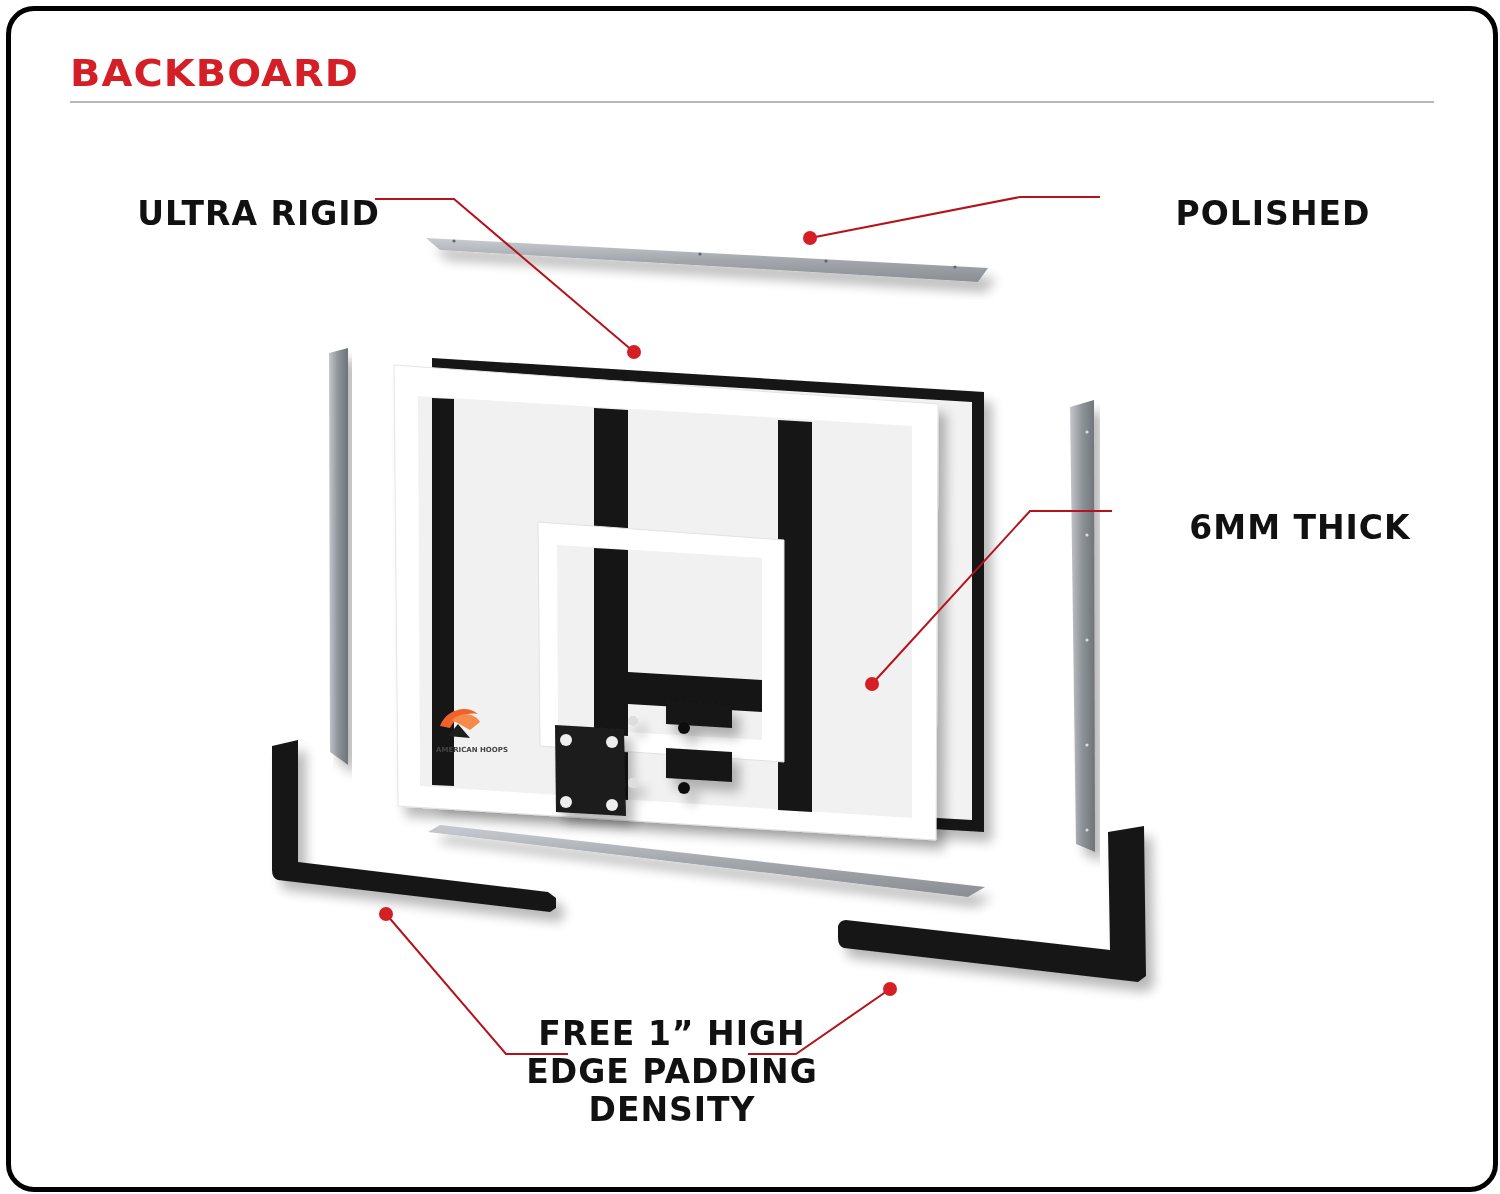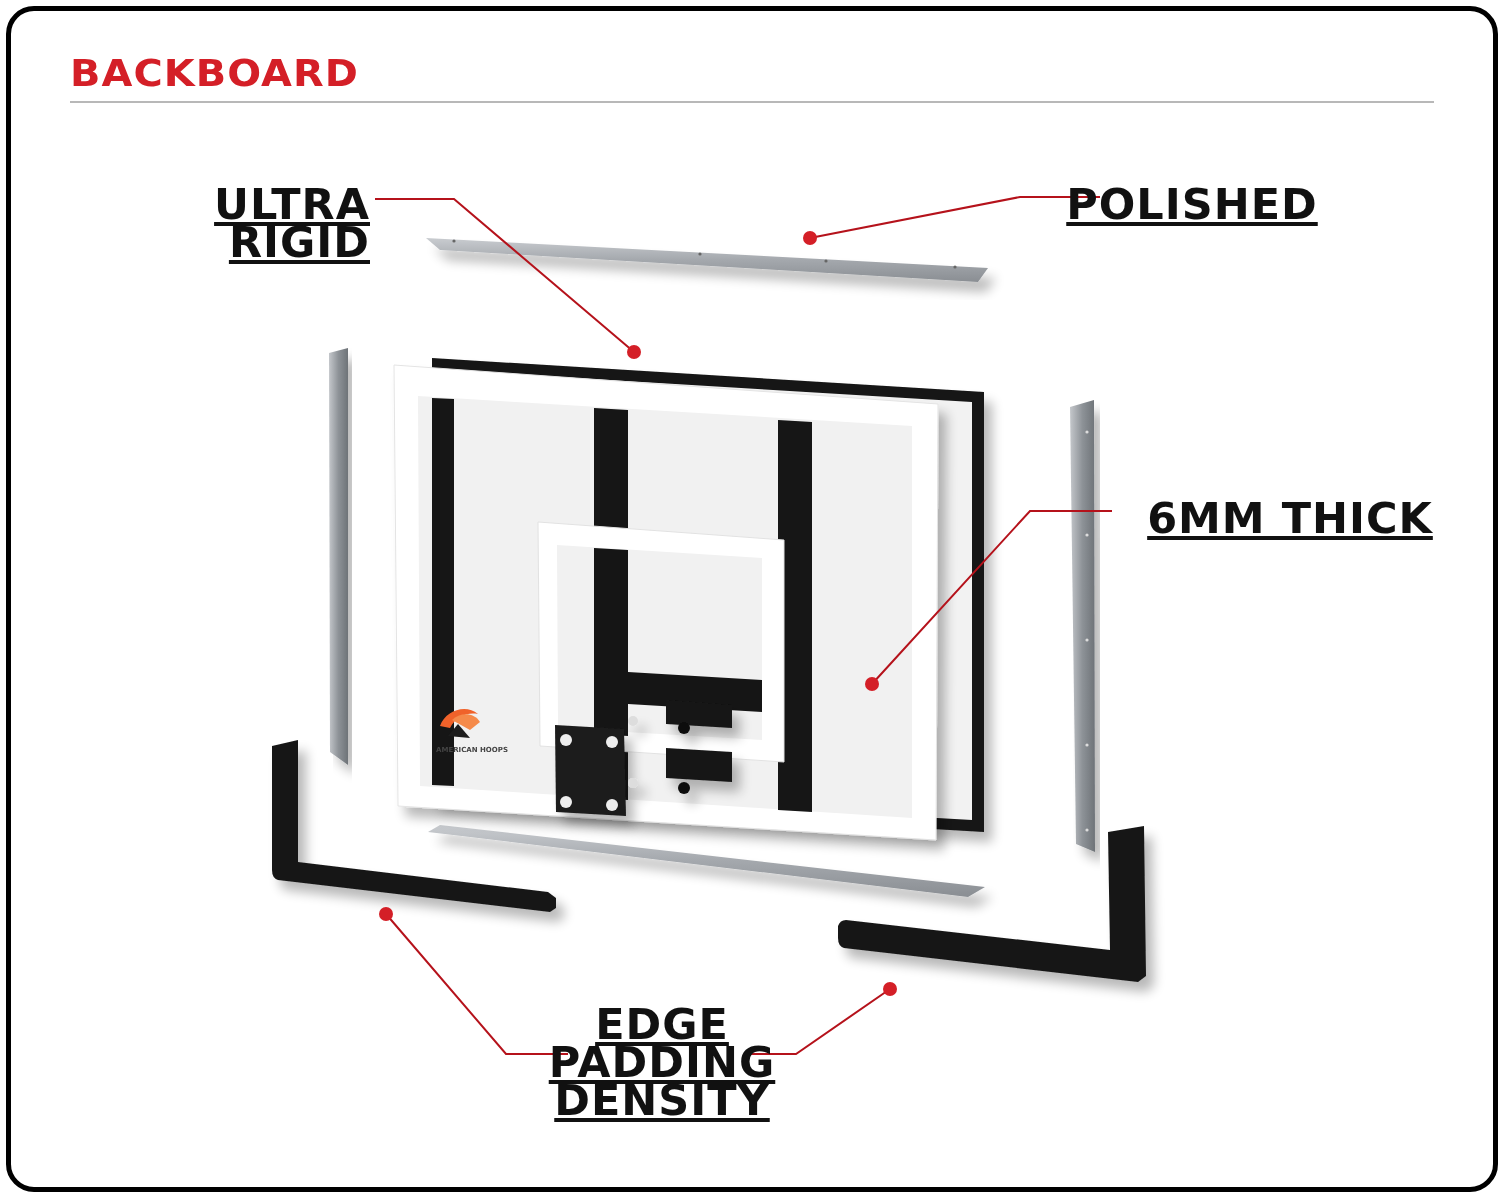--- a/index.html
+++ b/index.html
@@ -9,22 +9,22 @@
     border: 5px solid #000; border-radius: 28px; background: #fff; box-sizing: content-box;
   }
   .title {
     position: absolute; left: 70px; top: 54px; margin: 0;
     font-family: "DejaVu Sans", sans-serif; font-weight: 900; font-size: 38px;
     color: #d41f27; letter-spacing: 1px; line-height: 1;
     transform: scaleX(1.05); transform-origin: left center;
   }
   .title-rule { position: absolute; left: 70px; top: 101px; width: 1364px; height: 2px; background: #b8b8b8; }
   .label {
-    position: absolute; margin: 2px; font-family: "DejaVu Sans", sans-serif; font-weight: bold;
-    font-size: 43px; line-height: 38px; color: #111; letter-spacing: 1px; text-transform: uppercase; text-decoration: underline;
+    position: absolute; margin: 12px; font-family: "DejaVu Sans", sans-serif; font-weight: bold;
+    font-size: 33px; line-height: 38px; color: #111; letter-spacing: 1px; text-transform: uppercase;
   }
   .label span { display: block; }
   .label.right { text-align: right; }
   .label.center { text-align: center; }
   svg.diagram { position: absolute; left: 0; top: 0; }
 </style>
 </head>
 <body>
 
 <div class="card"></div>
@@ -146,24 +146,25 @@
     <circle cx="872" cy="684" r="7"></circle>
     <circle cx="386" cy="914" r="7"></circle>
     <circle cx="890" cy="989" r="7"></circle>
   </g>
 </svg>
 
 <div class="label right" style="left:80px; top:183px; width:288px;">
   <span>ULTRA RIGID</span>
 </div>
 
-<div class="label center" style="left:1017px; top:183px; width:346px;">
+<div class="label center" style="left:1088px; top:183px; width:346px;">
   <span>POLISHED</span>
 </div>
 
 <div class="label center" style="left:1110px; top:497px; width:356px;">
   <span>6MM THICK</span>
 </div>
 
 <div class="label center" style="left:500px; top:1003px; width:320px;">
+  <span>FREE 1” HIGH</span>
   <span>EDGE PADDING</span>
   <span>DENSITY</span>
 </div>
 
 </body></html>

